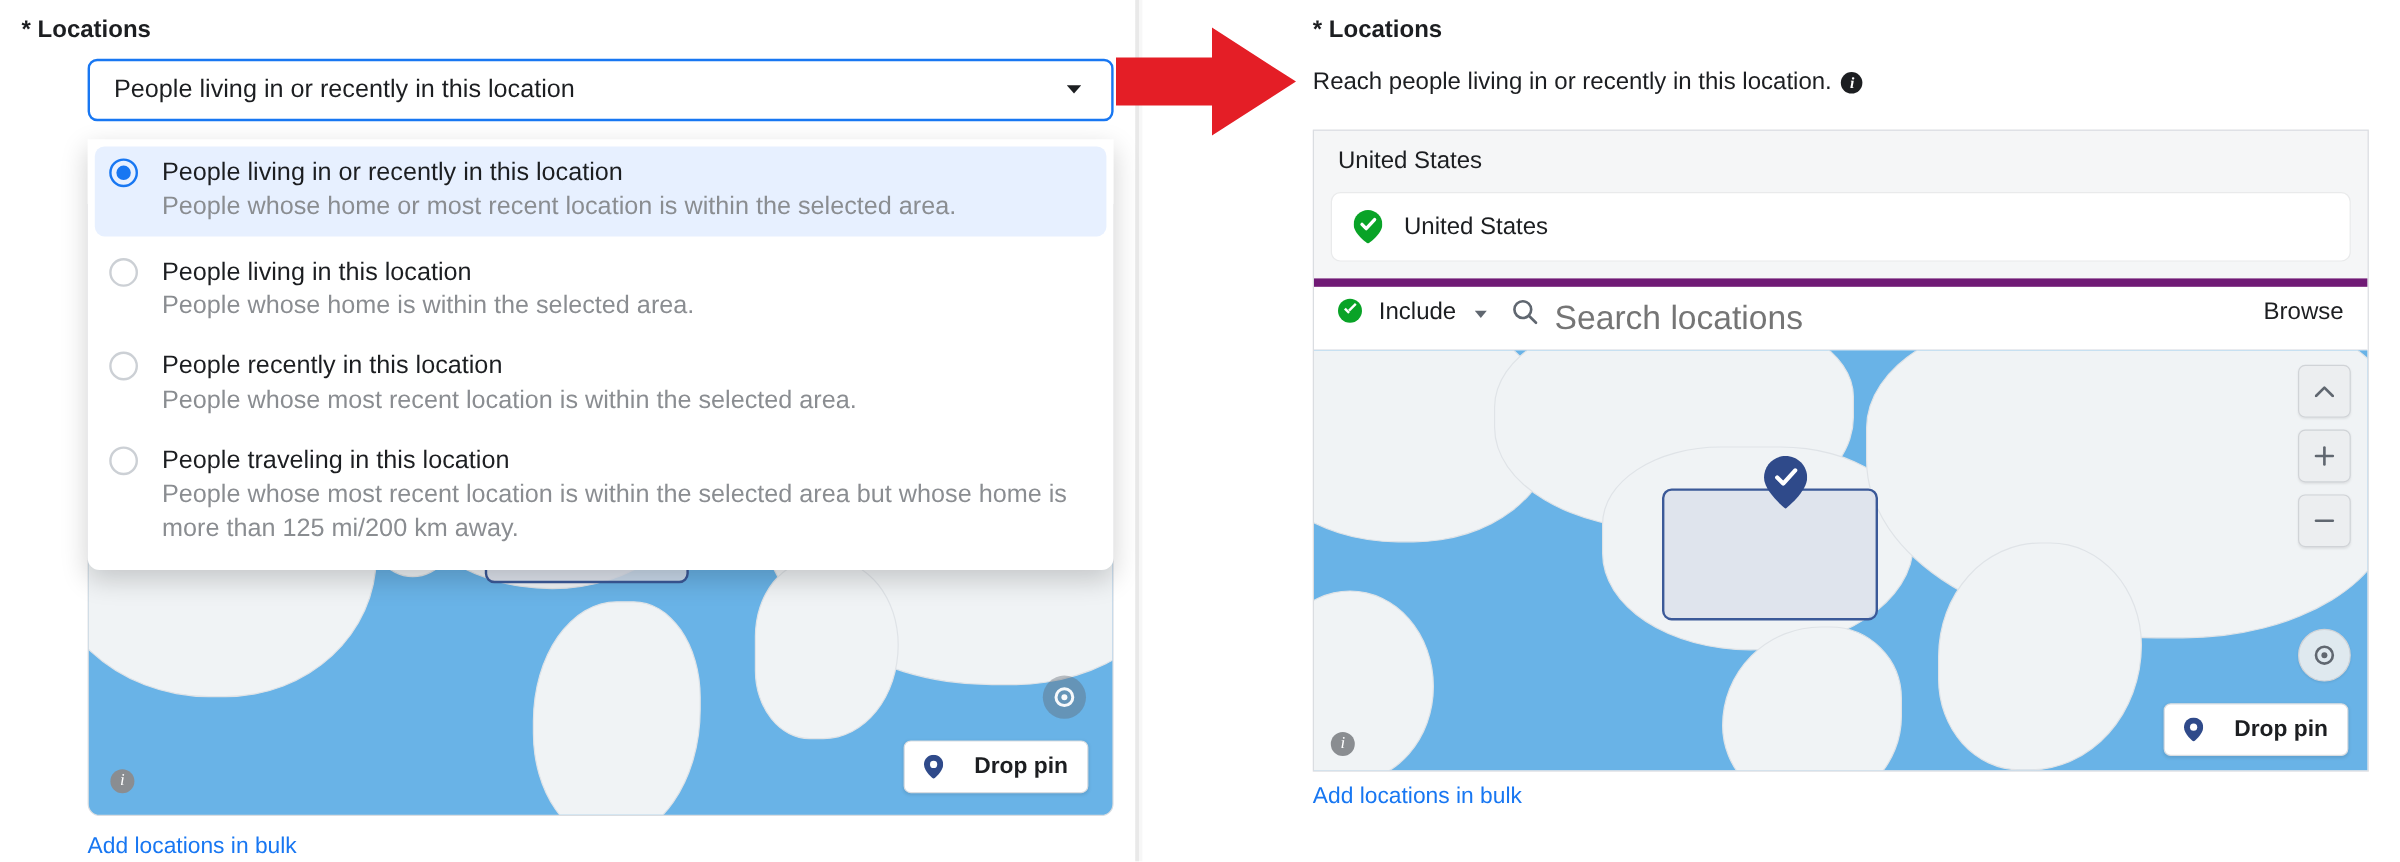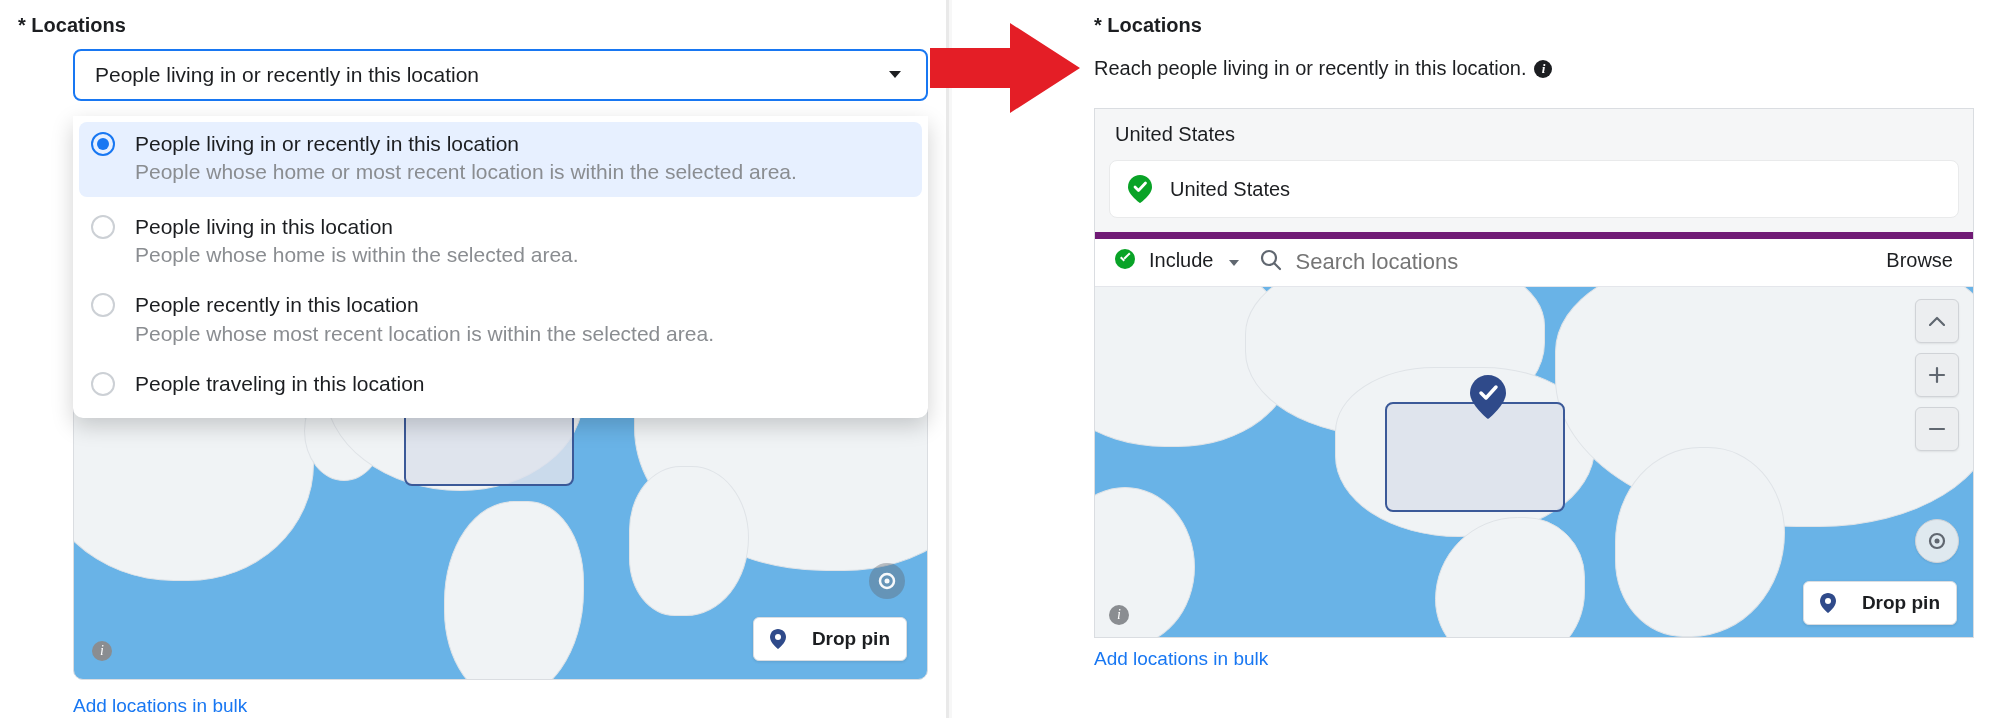--- a/index.html
+++ b/index.html
@@ -287,21 +287,21 @@
     left:8px; top:6px;
     width:8px; height:2px;
     background:#fff;
     transform: rotate(-45deg);
   }
   .include-label { font-weight: 400; color:#1c1e21; }
   .small-caret { color:#606770; }
   .search-icon { color:#606770; margin-left:6px; }
   .search-input {
     border:none; outline:none;
-    font-size:22px;
+    font-size:28px;
     color:#8a8d91;
     flex:1;
     background:transparent;
   }
   .browse { font-size:20px; color:#1c1e21; cursor:pointer; }
 
   .map-right {
     height: 350px;
     background: #69b3e7;
     position: relative;
@@ -396,20 +396,21 @@
       <div class="radio"></div>
       <div class="txt">
         <div class="t1">People recently in this location</div>
         <div class="t2">People whose most recent location is within the selected area.</div>
       </div>
     </div>
     <div class="opt">
       <div class="radio"></div>
       <div class="txt">
         <div class="t1">People traveling in this location</div>
+        <div class="t2">People whose most recent location is within the selected area but whose home is more than 125 mi/200 km away.</div>
       </div>
     </div>
   </div>
 
   <div class="map-left">
 
     <div class="land" style="left:-40px; top:150px; width:280px; height:260px; border-radius:40% 55% 45% 50%;"></div>
     <div class="land" style="left:230px; top:210px; width:80px; height:100px; border-radius:50%;"></div>
     <div class="land" style="left:250px; top:120px; width:260px; height:200px; border-radius:35% 40% 50% 55%;"></div>
     <div class="land" style="left:560px; top:140px; width:350px; height:260px; border-radius:40% 30% 40% 55%;"></div>

